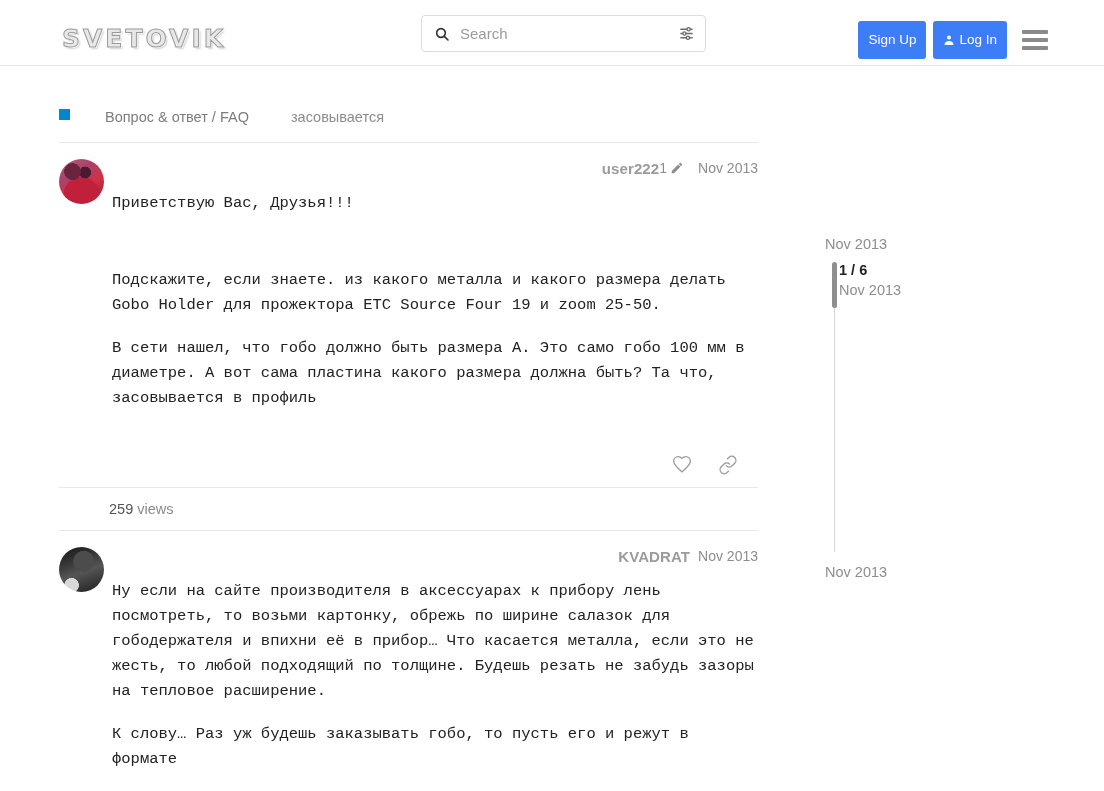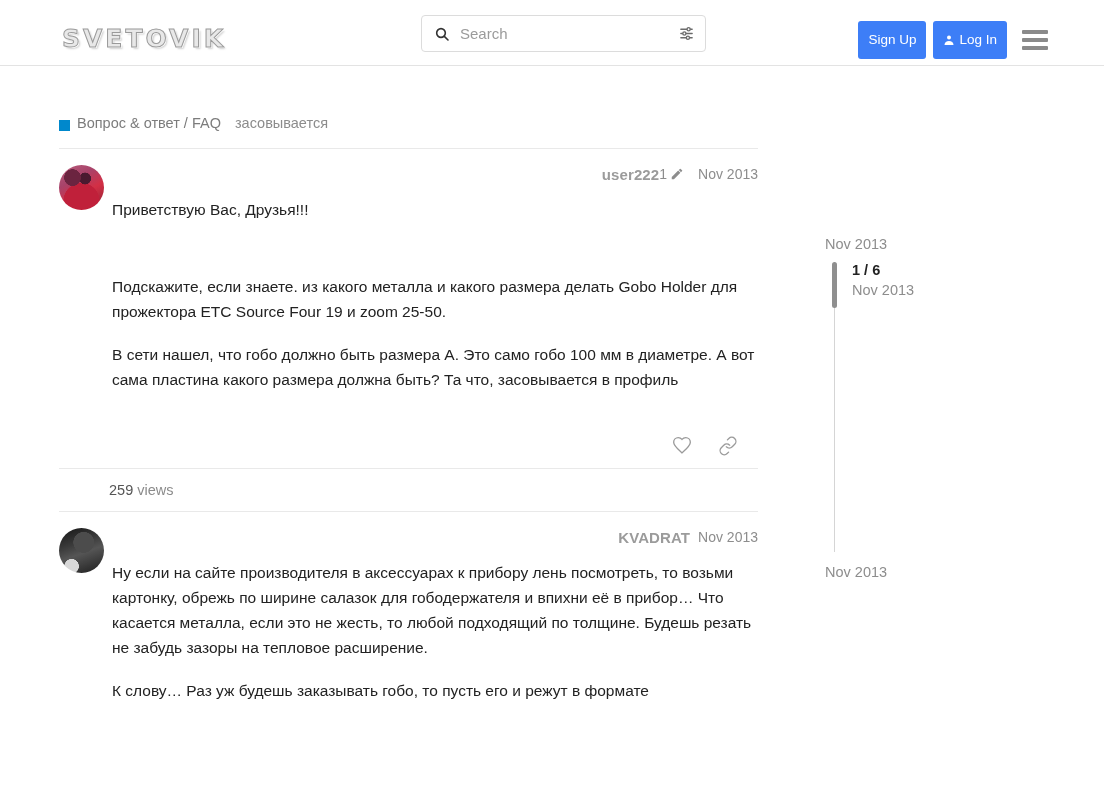--- a/index.html
+++ b/index.html
@@ -105,25 +105,26 @@
   .topic-title {
     font-size: 29px;
     font-weight: 700;
     color: #222;
     margin: 0;
     letter-spacing: -0.2px;
     font-family: "Liberation Sans", sans-serif;
   }
 
   .topic-meta {
-    margin-top: 15px;
-    display: flex;
-    align-items: flex-end;
+    margin-top: 9px;
+    display: flex;
+    align-items: flex-start;
     font-size: 14.5px;
     color: #7c7c7c;
+    gap: 28px;
   }
   .cat-square {
     width: 11px; height: 11px;
     background: #0088cc;
     display: inline-block;
     margin-right: 7px;
   }
   .cat-name { color: #7c7c7c; margin-right: 14px; }
   .tag-name { color: #8c8c8c; }
 
@@ -185,21 +186,21 @@
 
   .post-text {
     font-size: 15.5px;
     line-height: 25px;
     color: #222;
     margin: 0;
   }
   .post-text p { margin: 0 0 18px 0; }
   .post-text p:last-child { margin-bottom: 0; }
 
-  .first-line { margin-top: 12px; }
+  .first-line { margin-top: 12px; font-family: Liberation Mono, monospace; }
 
   .post-actions {
     display: flex;
     justify-content: flex-end;
     align-items: center;
     gap: 26px;
     padding: 10px 20px 12px 0;
   }
   .act-icon { width: 20px; height: 20px; stroke: #9a9a9a; fill: none; cursor: pointer; }
 
@@ -233,21 +234,21 @@
   }
   .tl-handle {
     position: absolute;
     left: -2px; top: 0;
     width: 5px; height: 46px;
     background: #8f8f8f;
     border-radius: 3px;
   }
   .tl-scrubber {
     position: absolute;
-    left: 18px; top: -2px;
+    left: 5px; top: -2px;
     line-height: 20px;
   }
   .tl-pos { font-weight: 700; color: #222; font-size: 14.5px; }
   .tl-pos-date { color: #8d8d8d; font-size: 14.5px; }
   .tl-bot-date { margin-top: 12px; color: #8d8d8d; }
 </style>
 </head>
 <body>
 
 <div class="header">

